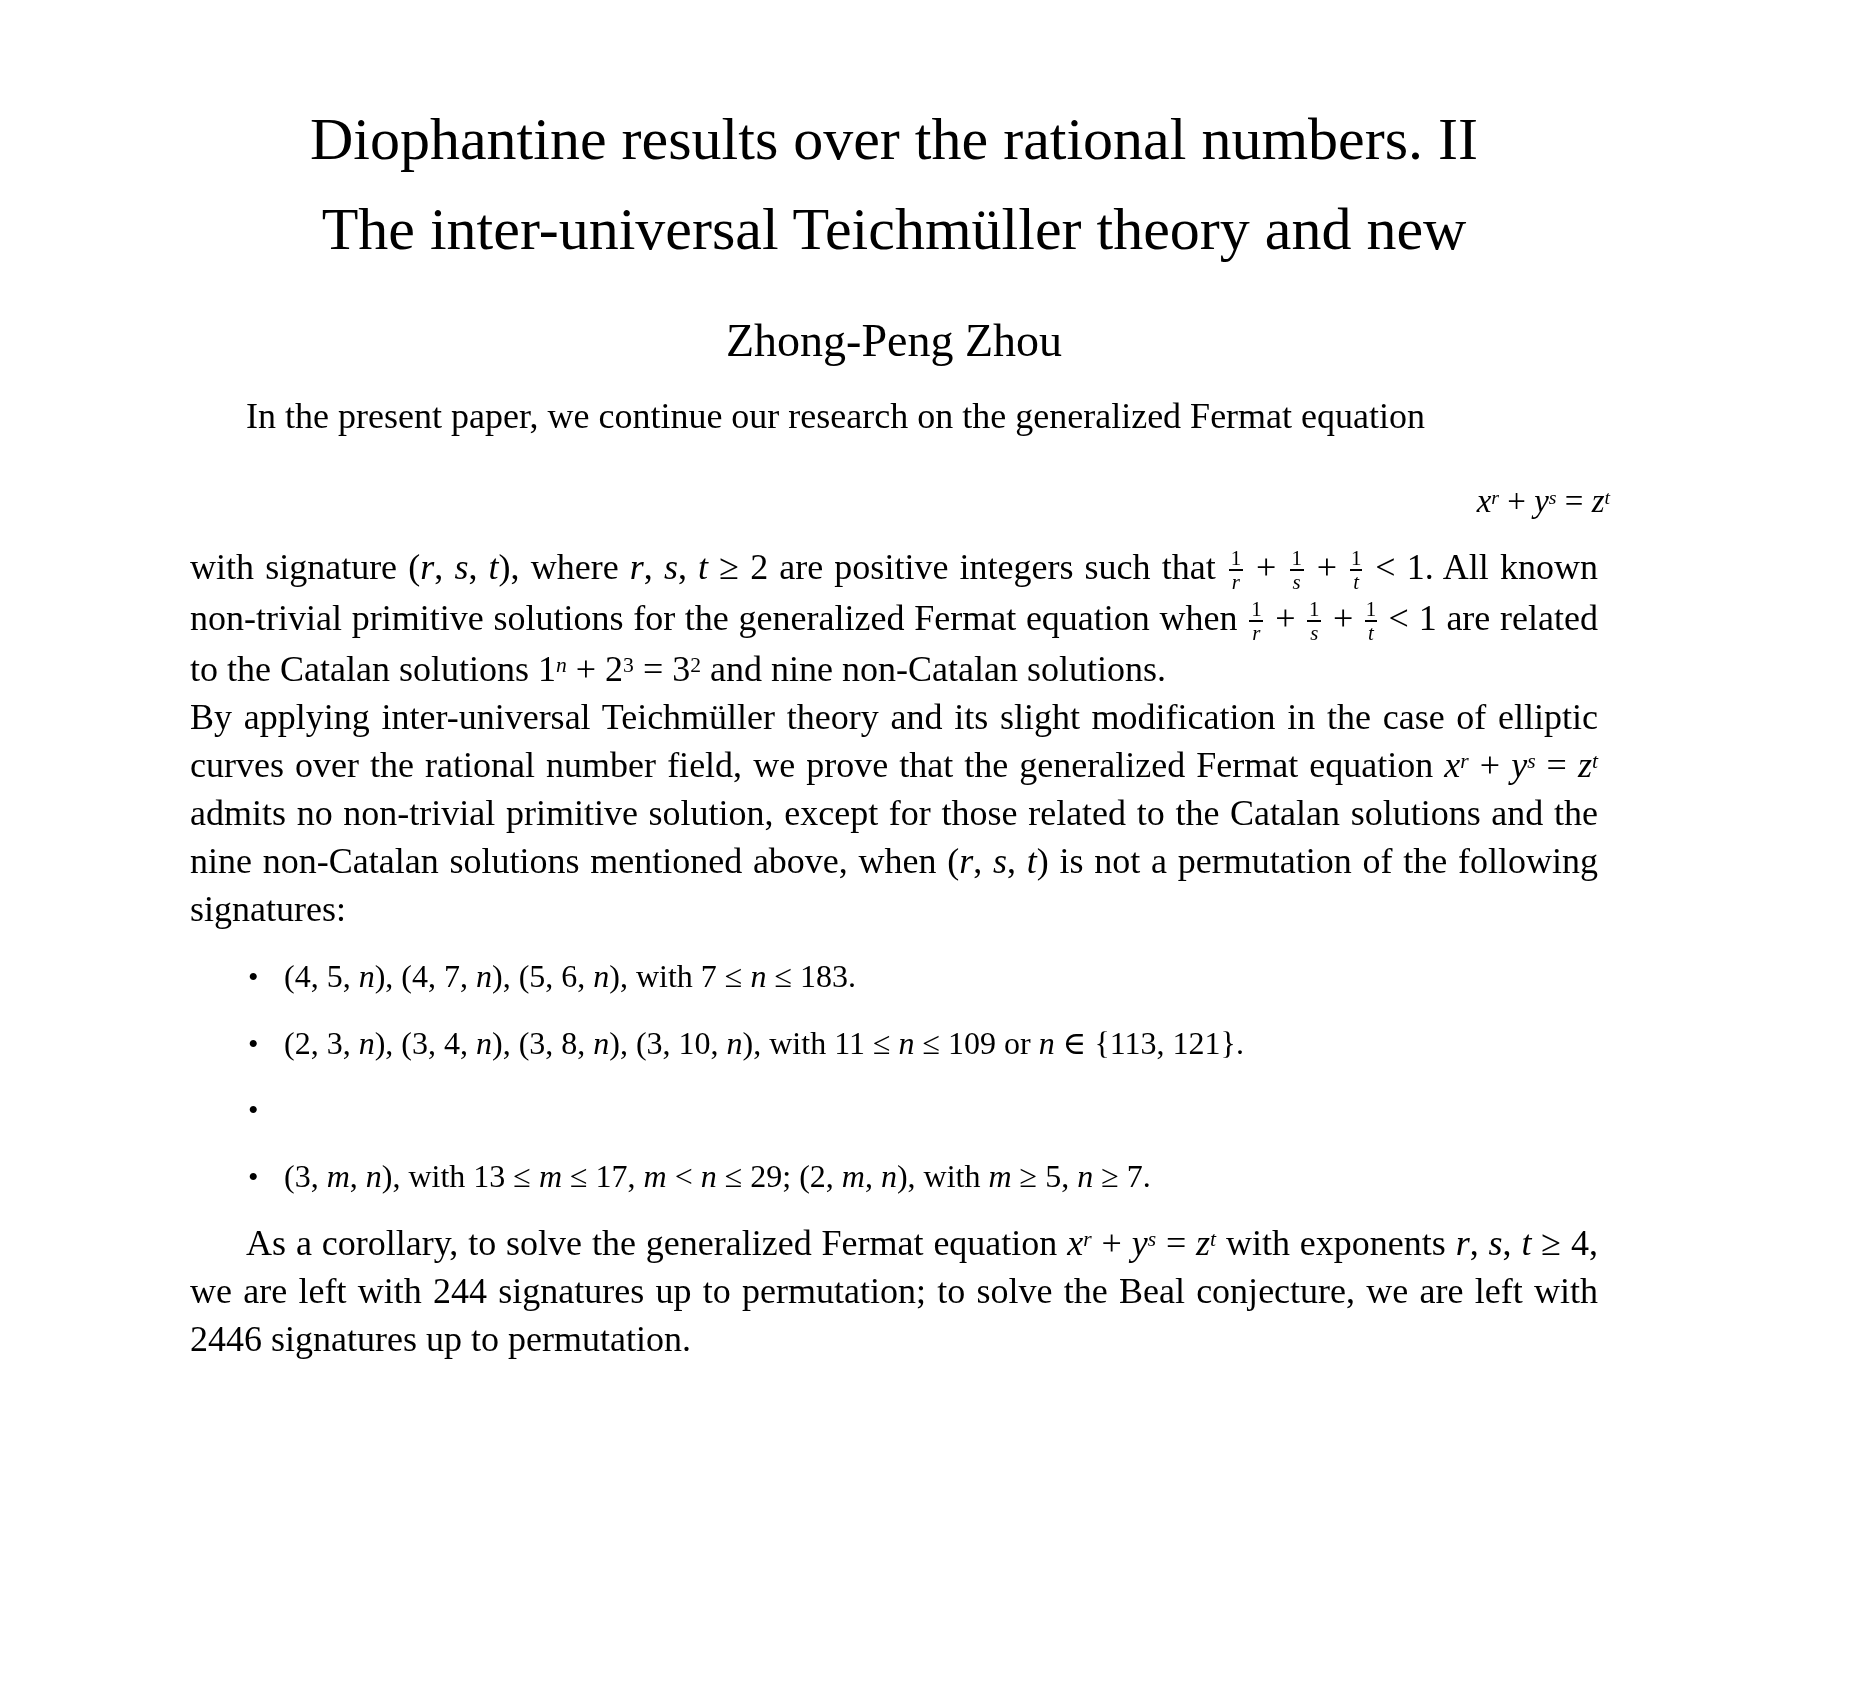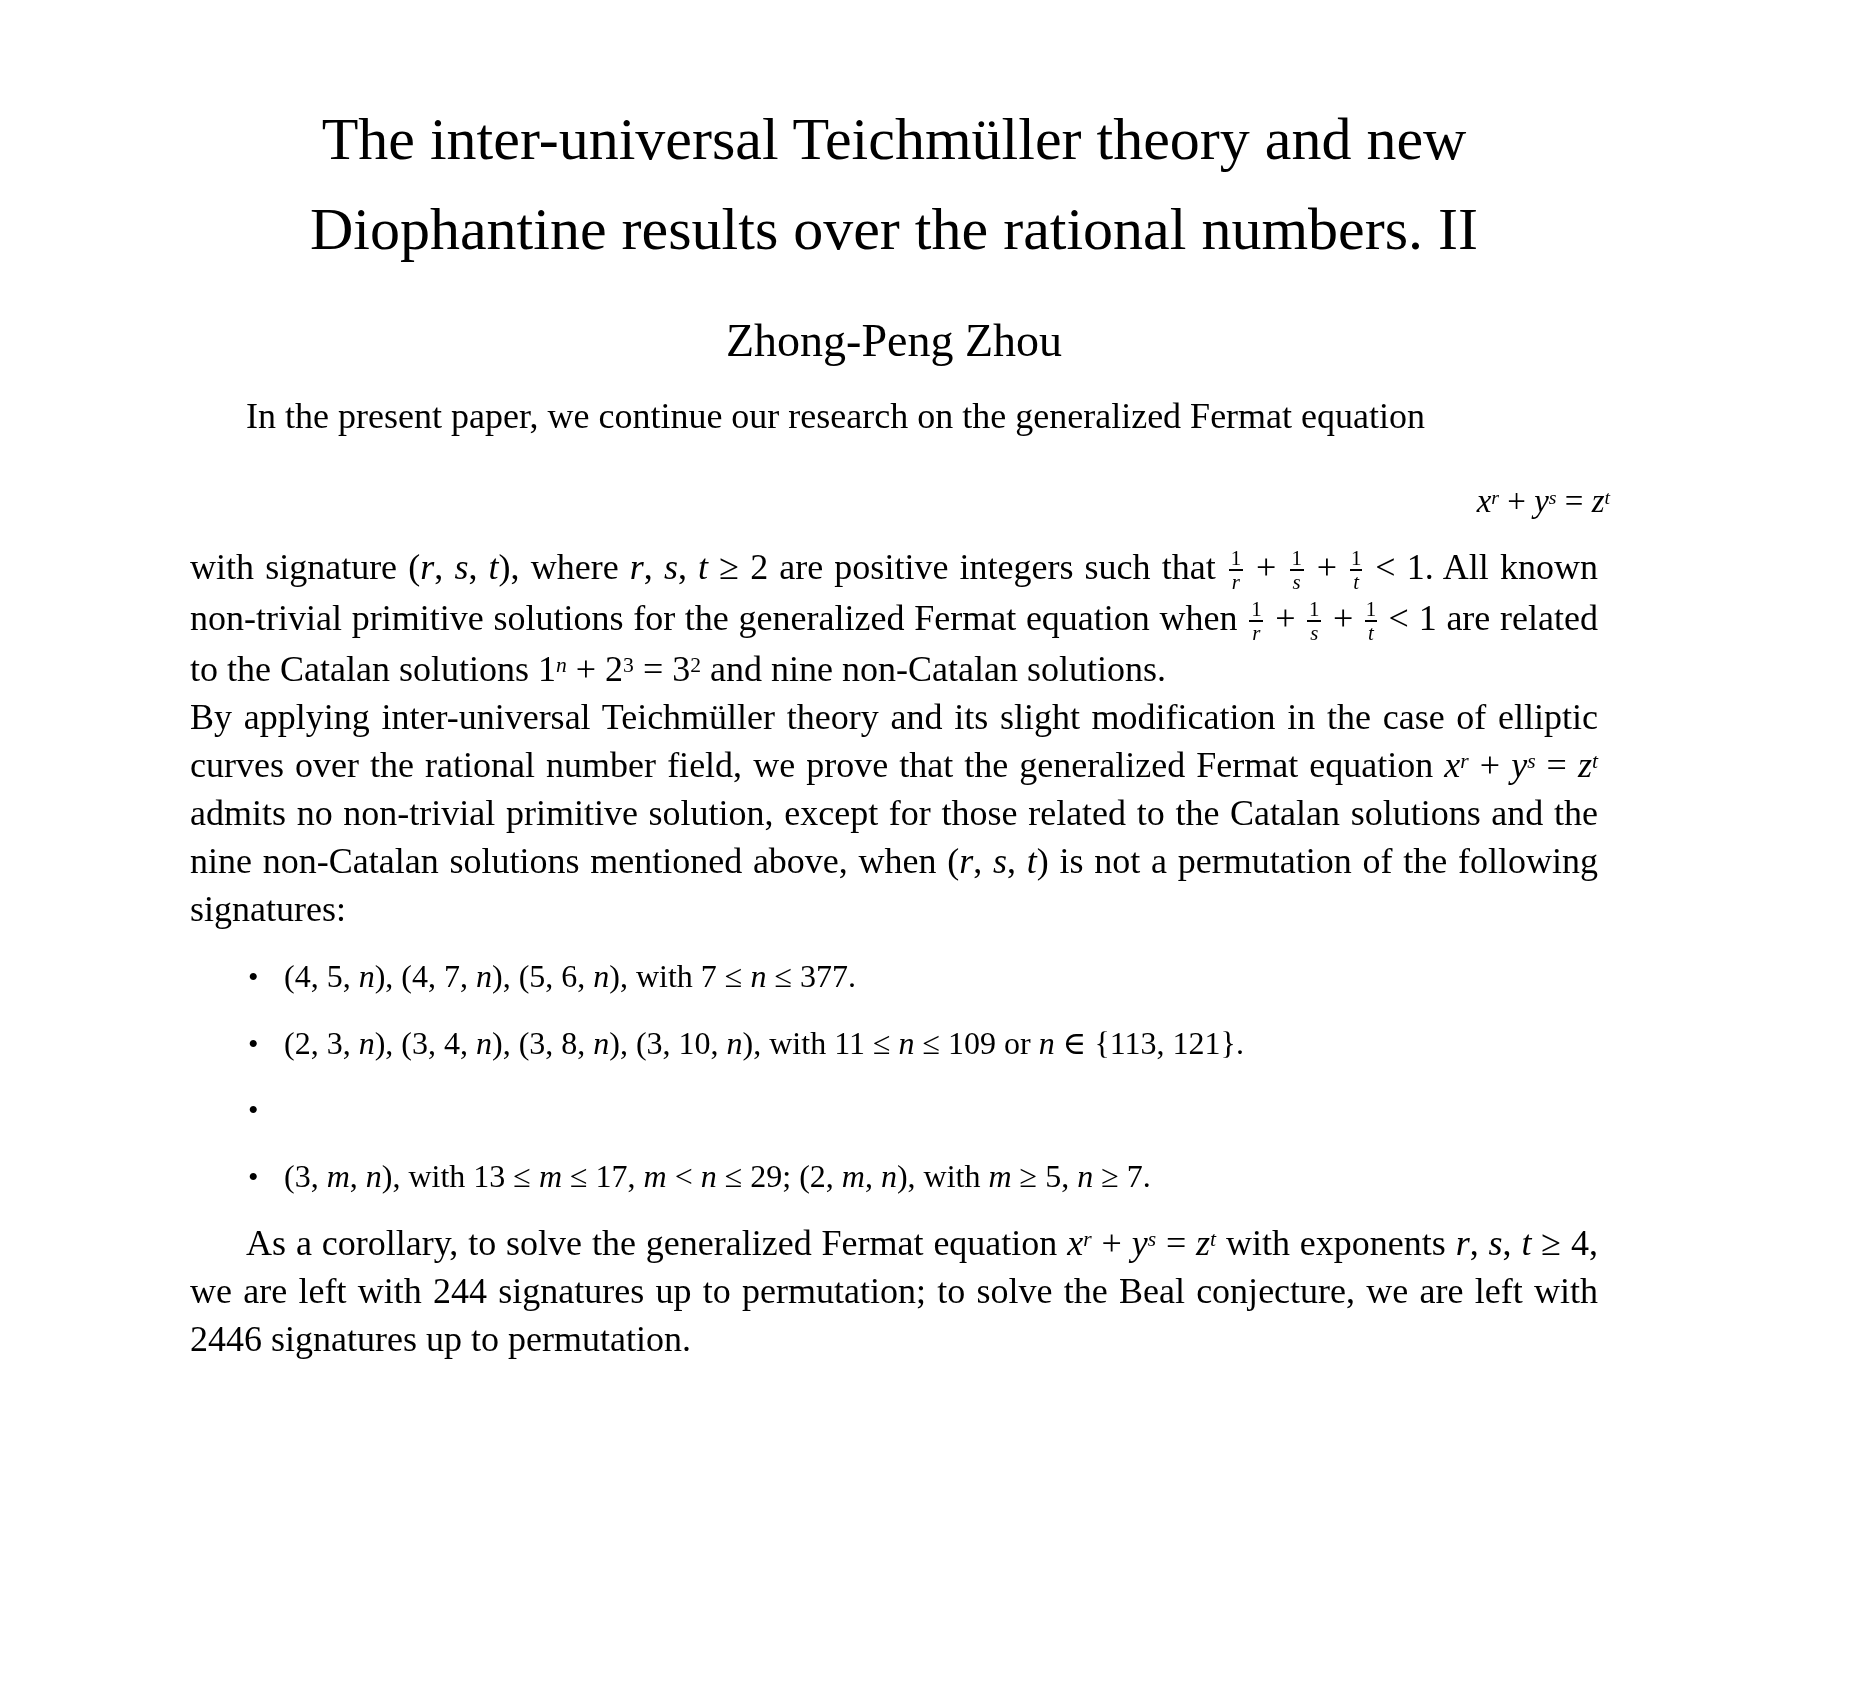--- a/index.html
+++ b/index.html
@@ -37,39 +37,39 @@
   .frac .num { display:block; }
   .frac .den { display:block; border-top:2px solid #000; font-style:italic; padding:0 3px; }
 </style>
 </head>
 <body>
 
 <div class="page">
   <div class="content">
 
     <h1 class="title">
+      <div class="title-line">Diophantine results over the rational numbers. II</div>
       <div class="title-line">The inter-universal Teichmüller theory and new</div>
-      <div class="title-line">Diophantine results over the rational numbers. II</div>
     </h1>
 
     <div class="author">Zhong-Peng Zhou</div>
 
 
     <p class="body-text para1"><span>In the present paper, we continue our research on the generalized Fermat equation</span></p>
 
     <div class="equation"><span class="mi">x</span><span class="msup mi">r</span><span> + </span><span class="mi">y</span><span class="msup mi">s</span><span> = </span><span class="mi">z</span><span class="msup mi">t</span></div>
 
     <p class="body-text para2"><span>with signature (</span><span class="mi">r</span><span>, </span><span class="mi">s</span><span>, </span><span class="mi">t</span><span>), where </span><span class="mi">r</span><span>, </span><span class="mi">s</span><span>, </span><span class="mi">t</span><span> ≥ 2 are positive integers such that </span><span class="frac"><span class="num">1</span><span class="den">r</span></span><span> + </span><span class="frac"><span class="num">1</span><span class="den">s</span></span><span> + </span><span class="frac"><span class="num">1</span><span class="den">t</span></span><span> &lt; 1. All known non-trivial primitive solutions for the generalized Fermat equation when </span><span class="frac"><span class="num">1</span><span class="den">r</span></span><span> + </span><span class="frac"><span class="num">1</span><span class="den">s</span></span><span> + </span><span class="frac"><span class="num">1</span><span class="den">t</span></span><span> &lt; 1 are related to the Catalan solutions 1</span><span class="msup mi">n</span><span> + 2</span><span class="msup">3</span><span> = 3</span><span class="msup">2</span><span> and nine non-Catalan solutions.</span></p>
 
     <p class="body-text para3"><span>By applying inter-universal Teichmüller theory and its slight modification in the case of elliptic curves over the rational number field, we prove that the generalized Fermat equation </span><span class="mi">x</span><span class="msup mi">r</span><span> + </span><span class="mi">y</span><span class="msup mi">s</span><span> = </span><span class="mi">z</span><span class="msup mi">t</span><span> admits no non-trivial primitive solution, except for those related to the Catalan solutions and the nine non-Catalan solutions mentioned above, when (</span><span class="mi">r</span><span>, </span><span class="mi">s</span><span>, </span><span class="mi">t</span><span>) is not a permutation of the following signatures:</span></p>
 
     <div class="bullets">
       <div class="bullet-item">
         <span class="bullet-dot">•</span>
-        <span class="bullet-text"><span>(4, 5, </span><span class="mi">n</span><span>), (4, 7, </span><span class="mi">n</span><span>), (5, 6, </span><span class="mi">n</span><span>), with 7 ≤ </span><span class="mi">n</span><span> ≤ 377.</span></span>
+        <span class="bullet-text"><span>(4, 5, </span><span class="mi">n</span><span>), (4, 7, </span><span class="mi">n</span><span>), (5, 6, </span><span class="mi">n</span><span>), with 7 ≤ </span><span class="mi">n</span><span> ≤ 183.</span></span>
       </div>
       <div class="bullet-item">
         <span class="bullet-dot">•</span>
         <span class="bullet-text"><span>(2, 3, </span><span class="mi">n</span><span>), (3, 4, </span><span class="mi">n</span><span>), (3, 8, </span><span class="mi">n</span><span>), (3, 10, </span><span class="mi">n</span><span>), with 11 ≤ </span><span class="mi">n</span><span> ≤ 109 or </span><span class="mi">n</span><span> ∈ {113, 121}.</span></span>
       </div>
       <div class="bullet-item">
         <span class="bullet-dot">•</span>
       </div>
       <div class="bullet-item">
         <span class="bullet-dot">•</span>

